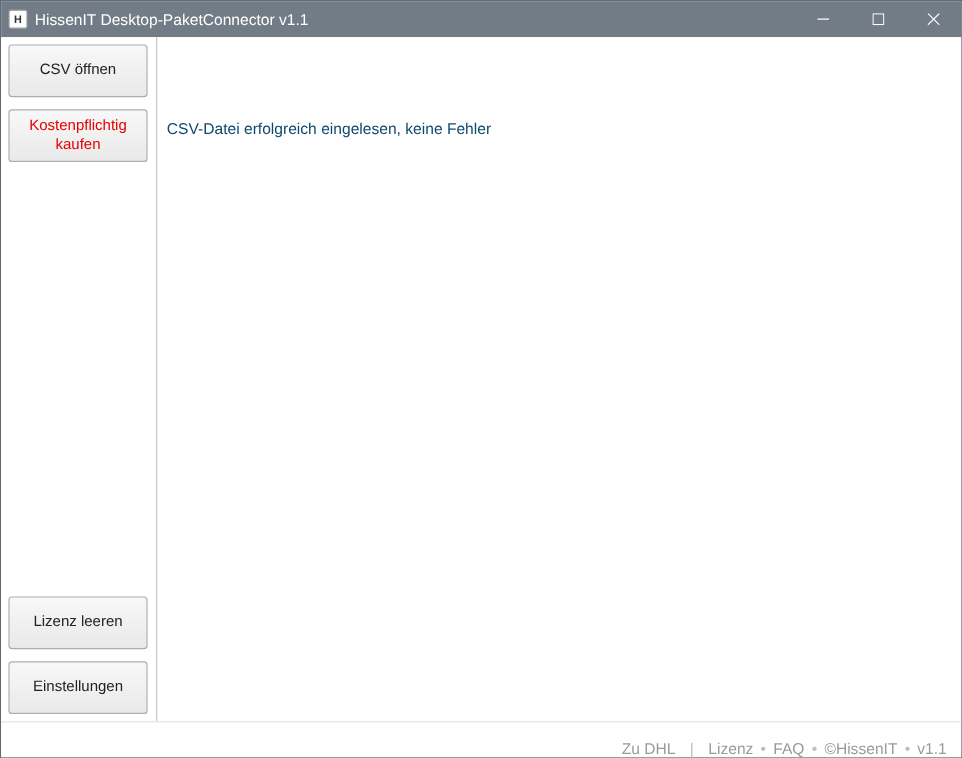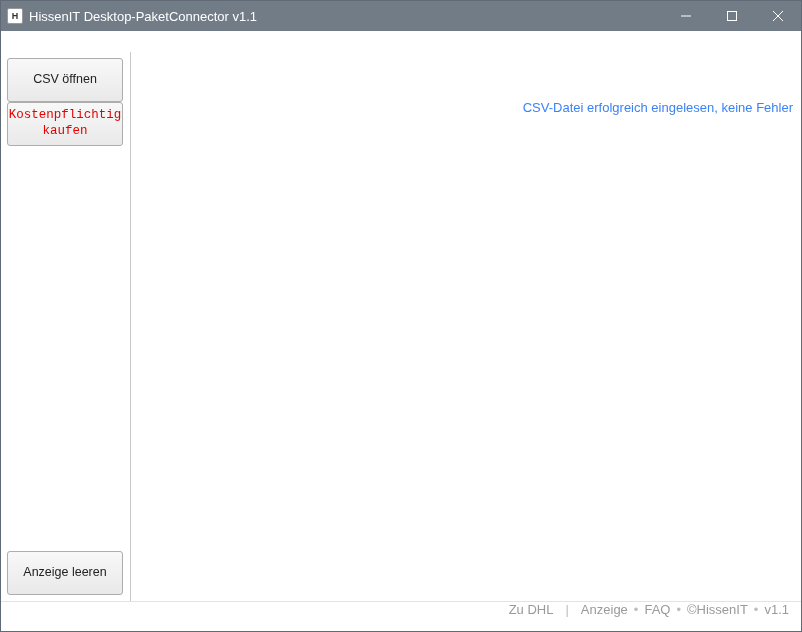--- a/index.html
+++ b/index.html
@@ -53,55 +53,53 @@
       flex: 1;
       display: flex;
       min-height: 0;
     }
     .sidebar {
       width: 130px;
       border-right: 1px solid #c9c9c9;
       display: flex;
       flex-direction: column;
       padding: 6px;
-      gap: 0;
-      margin-top: 21px;
+      gap: 10px;
     }
     .sidebar .spacer { flex: 1; }
     .btn {
       background: linear-gradient(#f8f8f8, #e9e9e9);
       border: 1px solid #adadad;
       border-radius: 3px;
       height: 44px;
       width: 116px;
       font-size: 12.5px;
       color: #222;
       cursor: default;
       display: flex;
       align-items: center;
       justify-content: center;
       text-align: center;
       line-height: 1.25;
       padding: 0 4px;
     }
-    .btn.danger { color: #e60000; font-family: Liberation Mono, monospace; }
+    .btn.danger { color: #e60000; }
     .content {
       flex: 1;
       padding: 50px 8px 8px 8px;
       font-size: 13px;
-      color: #3b82f6;
+      color: #0c4a6e;
       line-height: 1.35;
       white-space: pre-line;
-      text-align: right;
     }
     .footer {
       height: 30px;
       border-top: 1px solid #e3e3e3;
       display: flex;
-      align-items: flex-start;
+      align-items: flex-end;
       justify-content: flex-end;
       padding: 0 12px;
       font-size: 13px;
       color: #9a9a9a;
       gap: 6px;
     }
     .footer .link { color: #9a9a9a; cursor: default; }
     .footer .sep { color: #bdbdbd; }
     svg { display: block; }
   </style>
@@ -131,31 +129,32 @@
       </div>
     </div>
   </div>
 
   <div class="client">
     <div class="main-area">
       <div class="sidebar">
         <button class="btn">CSV öffnen</button>
         <button class="btn danger">Kostenpflichtig kaufen</button>
         <div class="spacer"></div>
-        <button class="btn">Anzeige leeren</button>
+        <button class="btn">Lizenz leeren</button>
+        <button class="btn">Einstellungen</button>
       </div>
       <div class="content">
         <div>CSV-Datei erfolgreich eingelesen, keine Fehler</div>
       </div>
     </div>
 
     <div class="footer">
       <span class="link">Zu DHL</span>
       <span class="sep" style="margin:0 6px;">|</span>
-      <span class="link">Anzeige</span>
+      <span class="link">Lizenz</span>
       <span class="sep">•</span>
       <span class="link">FAQ</span>
       <span class="sep">•</span>
       <span class="link">©HissenIT</span>
       <span class="sep">•</span>
       <span class="link">v1.1</span>
     </div>
   </div>
 </div>
 

